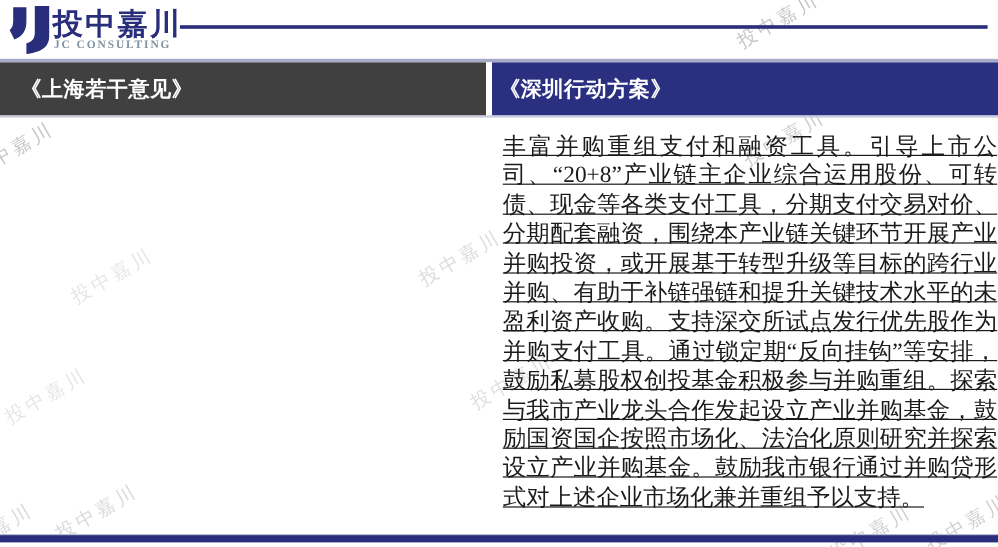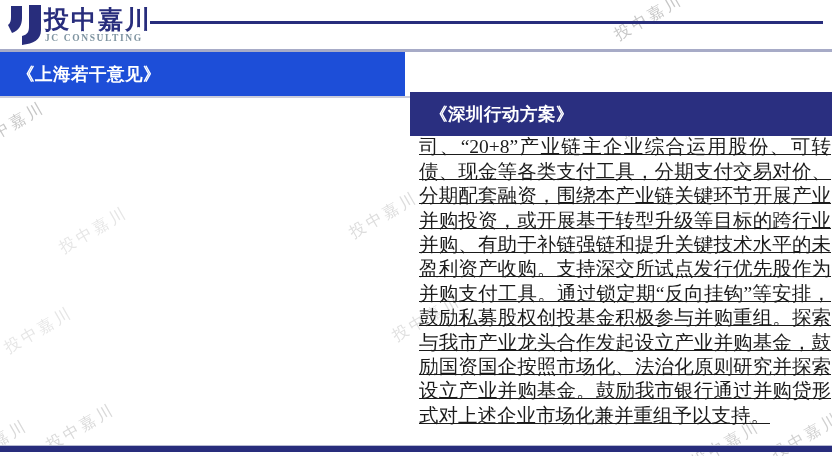--- a/index.html
+++ b/index.html
@@ -49,21 +49,21 @@
   .cmp-cell {
     height: 100%;
     color: #ffffff;
     font-size: 17.5px; font-weight: bold;
     line-height: 44px;
     letter-spacing: 0.5px;
     box-sizing: border-box;
   }
   .cell-left { width: 405px; padding-left: 17px; }
   .cell-divider { width: 5px; height: 100%; background: #ffffff; }
-  .cell-right { flex: 1; padding-left: 20px; margin-top: 40px; }
+  .cell-right { flex: 1; padding-left: 6px; }
 
   
   .body-text {
     position: absolute;
     color: #1b1b1b;
     font-size: 19.5px;
     text-align: justify;
     z-index: 1;
     text-decoration: underline;
   }
@@ -99,21 +99,21 @@
     <svg class="logo-icon" viewBox="0 0 34 41" xmlns="http://www.w3.org/2000/svg">
       <path fill="#282d7c" d="M3 2 h11 v12 c0 8 -3.5 12.5 -10 15 l-4 -8 c2.5 -2 3 -4.5 3 -8 z"></path>
       <path fill="#282d7c" d="M21 1 h12 v25 c0 10 -7.5 13.5 -19 15 v-9 c6.5 -1.5 7 -5.5 7 -10 z"></path>
     </svg>
     <div class="brand-name" style="color:#282d7c;">投中嘉川</div>
     <div class="brand-sub" style="color:#7e93a0;">JC CONSULTING</div>
     <div class="header-rule" style="background:#282d7c;"></div>
   </div>
 
   <div class="cmp-header">
-    <div class="cmp-cell cell-left" style="background:#1d4ed8;">《上海若干意见》</div>
+    <div class="cmp-cell cell-left" style="background:#404040;">《上海若干意见》</div>
     <div class="cell-divider"></div>
     <div class="cmp-cell cell-right" style="background:#2a2f80;">《深圳行动方案》</div>
   </div>
 
   <div class="body-text col-right">丰富并购重组支付和融资工具。引导上市公司、“20+8”产业链主企业综合运用股份、可转债、现金等各类支付工具，分期支付交易对价、分期配套融资，围绕本产业链关键环节开展产业并购投资，或开展基于转型升级等目标的跨行业并购、有助于补链强链和提升关键技术水平的未盈利资产收购。支持深交所试点发行优先股作为并购支付工具。通过锁定期“反向挂钩”等安排，鼓励私募股权创投基金积极参与并购重组。探索与我市产业龙头合作发起设立产业并购基金，鼓励国资国企按照市场化、法治化原则研究并探索设立产业并购基金。鼓励我市银行通过并购贷形式对上述企业市场化兼并重组予以支持。</div>
 
   <div class="bottom-bar" style="background:#282d7c;"></div>
 
 </div>
 

